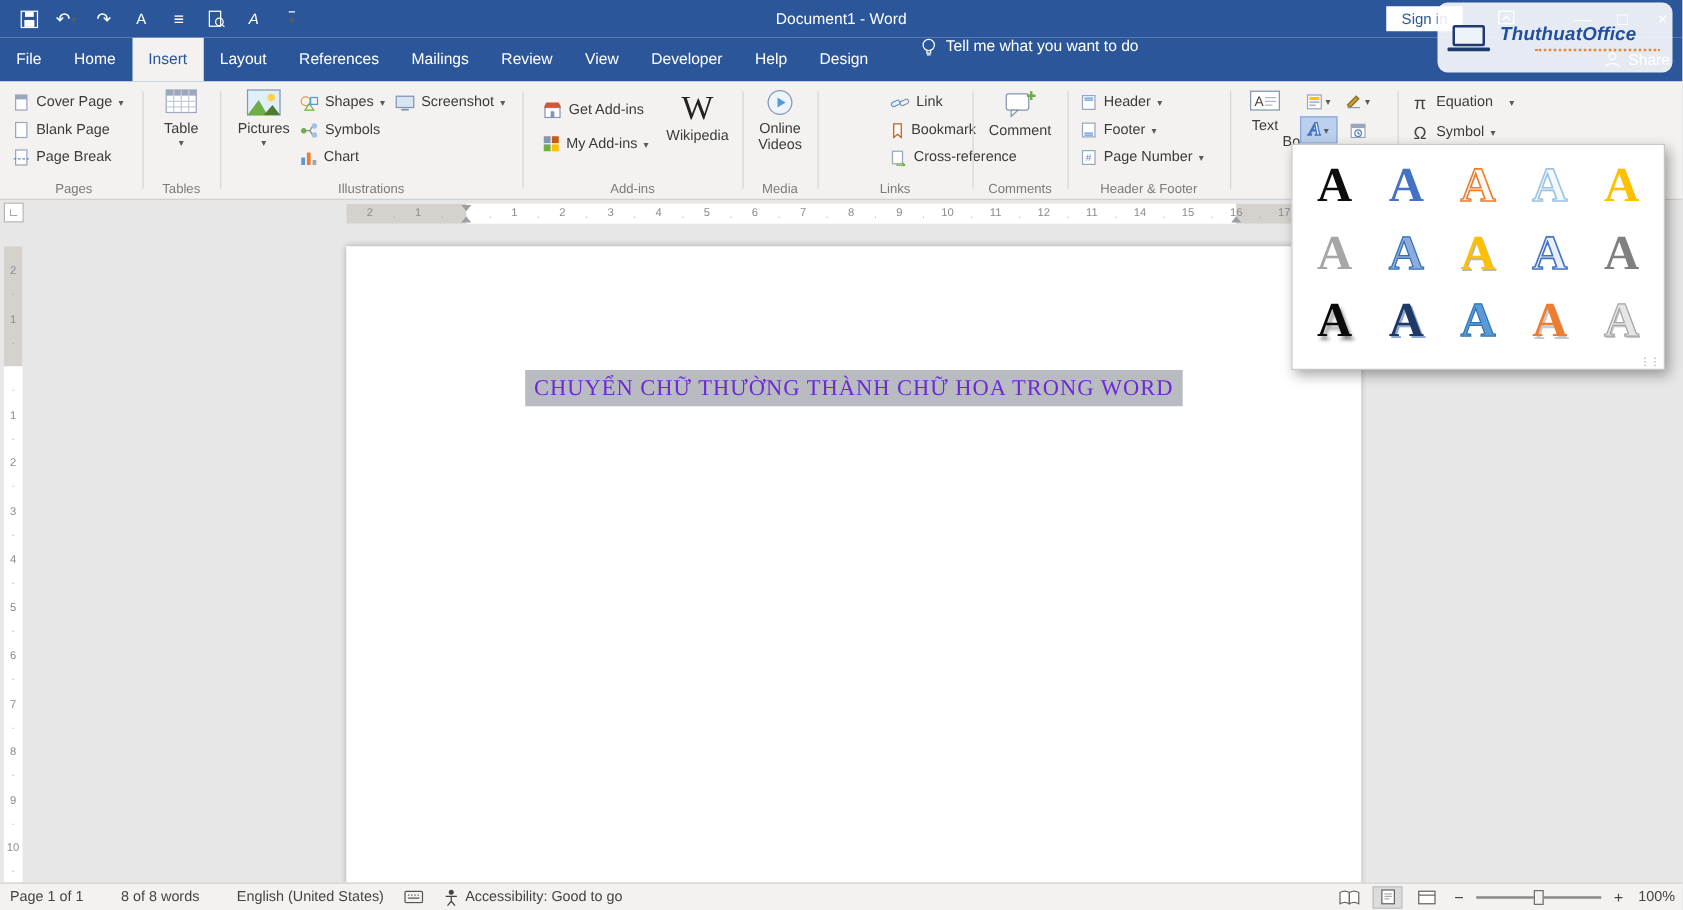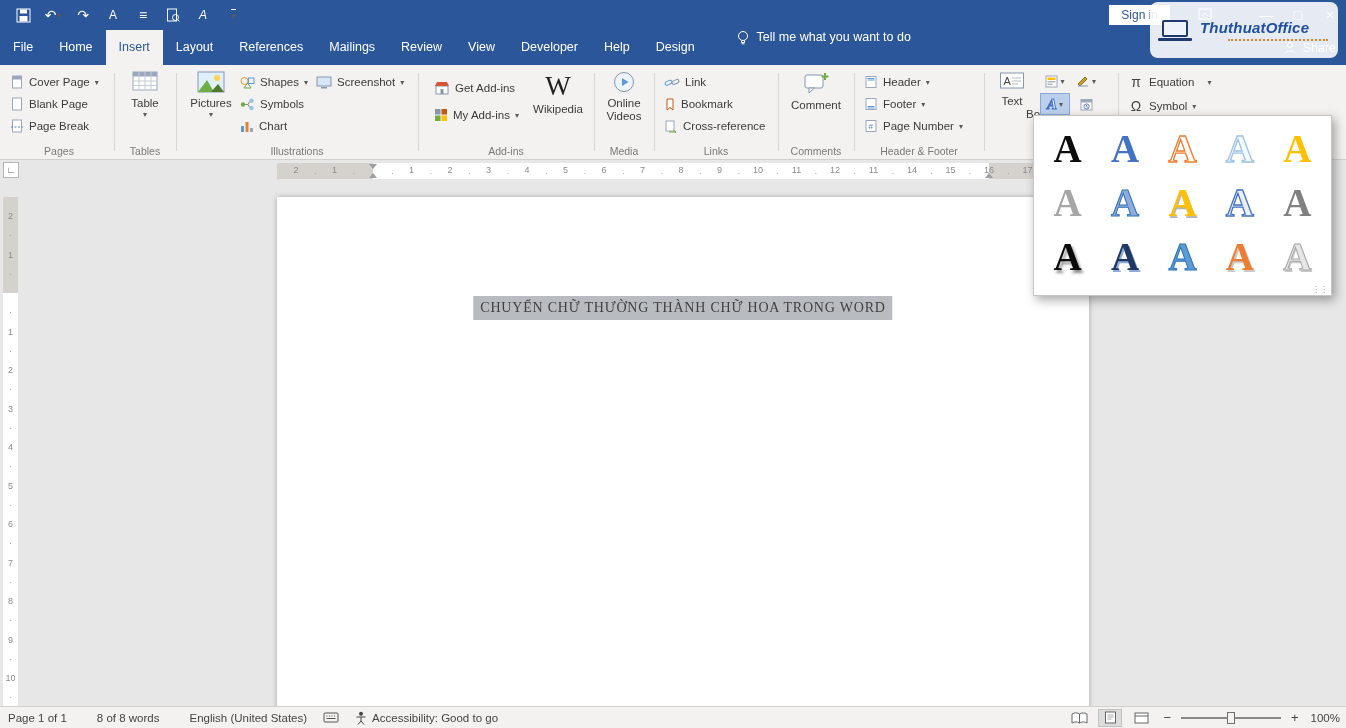--- a/index.html
+++ b/index.html
@@ -62,21 +62,21 @@
   .ind.bot{border-bottom:5px solid #9aa0a6;bottom:1px;}
 
   
   .docarea{position:absolute;top:182px;left:0;right:0;bottom:22px;background:#e7e7e7;overflow:hidden;}
   .vruler{position:absolute;left:3px;top:0;bottom:0;width:15px;}
   .vpage{position:absolute;left:0;top:15px;width:15px;height:512px;background:#fff;}
   .vzone{position:absolute;left:0;right:0;background:#d5d2ce;}
   .vnum{position:absolute;left:0;right:0;text-align:center;transform:translateY(-50%);font-size:9px;color:#8c8c8c;}
   .vdot{position:absolute;left:0;right:0;text-align:center;transform:translateY(-50%);font-size:8px;color:#9a9a9a;}
   .page{position:absolute;left:277px;top:15px;width:812px;height:525px;background:#fff;box-shadow:0 0 5px rgba(0,0,0,.28);}
-  .sel-text{position:absolute;left:50%;top:99px;transform:translateX(-50%);background:#b8bcc0;color:#404040;font-family:"Liberation Serif","DejaVu Serif",serif;font-size:14px;letter-spacing:.8px;padding:4px 7px;white-space:nowrap;cursor:text;}
+  .sel-text{position:absolute;left:50%;top:99px;transform:translateX(-50%);background:#b8bcc0;color:#6d28d9;font-family:"Liberation Serif","DejaVu Serif",serif;font-size:18px;letter-spacing:.8px;padding:4px 7px;white-space:nowrap;cursor:text;}
 
   
   .popup{position:absolute;left:1033px;top:115px;width:299px;height:181px;background:#fff;border:1px solid #c8c6c4;box-shadow:3px 4px 10px rgba(0,0,0,.35);z-index:50;padding:5px 5px 8px 5px;}
   .wa-grid{display:grid;grid-template-columns:repeat(5,1fr);grid-template-rows:repeat(3,1fr);height:162px;}
   .wa-cell{display:flex;align-items:center;justify-content:center;cursor:pointer;border:1px solid transparent;}
   .wa-cell span{font-family:"Liberation Serif","DejaVu Serif",serif;font-size:39px;font-weight:bold;line-height:1;}
   .grip{position:absolute;right:3px;bottom:1px;font-size:8px;color:#9a9a9a;}
 
   
   .statusbar{position:absolute;left:0;right:0;bottom:0;height:22px;background:#f3f2f1;border-top:1px solid #d2d0ce;display:flex;align-items:center;font-size:11.5px;color:#444;z-index:20;}
@@ -120,20 +120,21 @@
           <path d="M11.5 11.5l2 2" stroke="#fff"></path>
         </svg>
     </span>
     <span class="qi" style="font-style:italic;font-size:12px;">
         <span>A</span>
       </span>
     <span class="qi">
         <span class="caret" style="font-size:9px;border-top:1px solid #fff;padding-top:1px;">▾</span>
       </span>
   </div>
+  <div class="title">Document1  -  Word</div>
   <div class="signin">Sign in</div>
   <div class="ribbon-opts">
     <svg width="14" height="12">
         <rect x="1" y="1" width="12" height="10" fill="none" stroke="#fff"></rect>
         <path d="M4 8l3-3 3 3" stroke="#fff" fill="none"></path>
       </svg>
   </div>
   <div class="winctl">
     <div class="wc">—</div>
     <div class="wc">□</div>
@@ -342,21 +343,21 @@
             <path d="M11 7v8l6.5-4z" fill="#5b9bd5"></path>
           </svg>
         </span>
       <span class="lbl">Online</span>
       <span class="lbl" style="margin-top:0;">Videos</span>
     </div>
     <div class="group-label">Media</div>
   </div>
   <div class="gdiv" style="left:654px;"></div>
 
-  <div class="group" style="left:656px;width:120px;">
+  <div class="group" style="left:656px;width:120px;padding-left:48px;">
     <div style="padding-top:6px;padding-left:4px;">
       <div class="sb">
         <span class="ic">
             <svg width="16" height="13">
               <rect x="1" y="5" width="7" height="3.5" rx="1.7" fill="none" stroke="#5b9bd5" transform="rotate(-25 4.5 6.7)"></rect>
               <rect x="8" y="4.2" width="7" height="3.5" rx="1.7" fill="none" stroke="#8496b0" transform="rotate(-25 11.5 6)"></rect>
             </svg>
           </span>
         <span>Link</span>
       </div>

